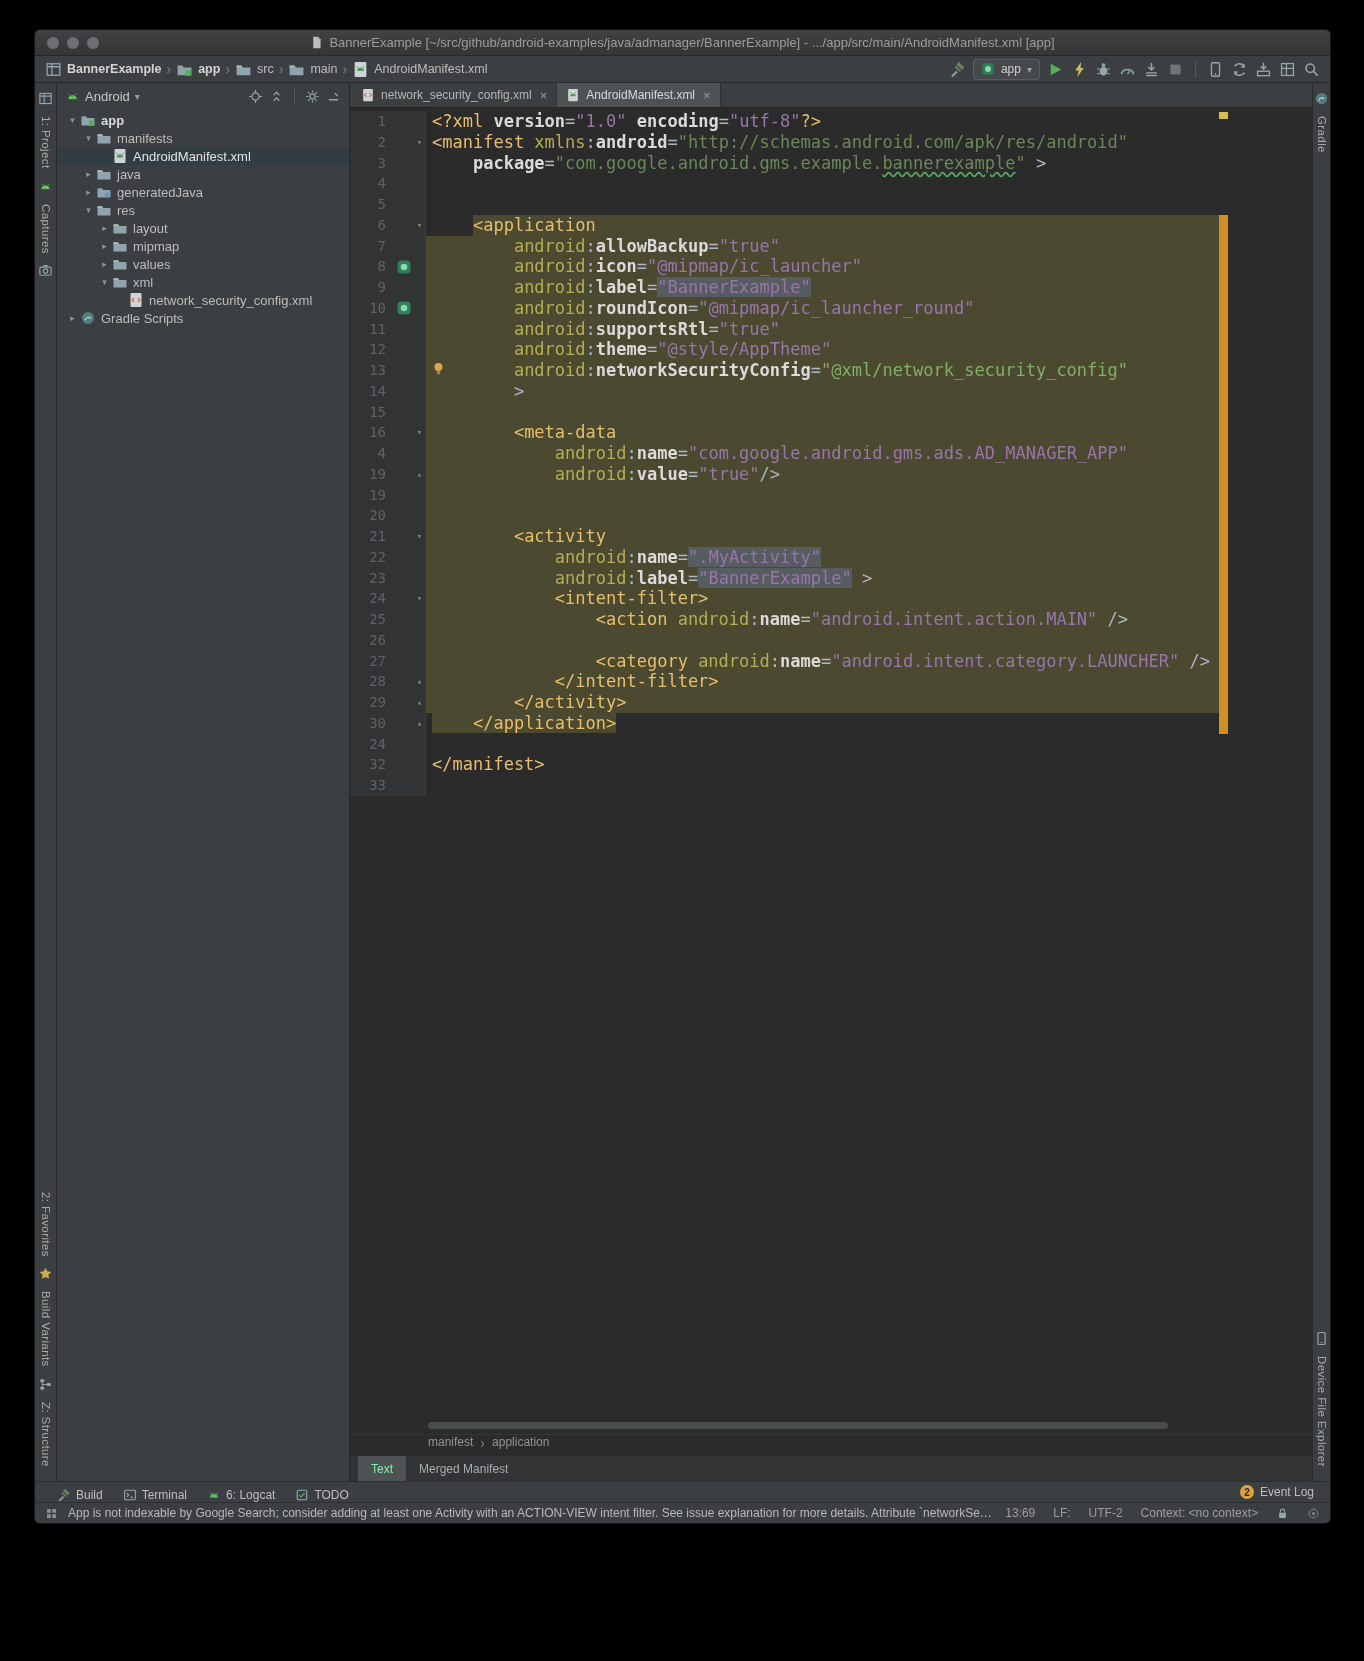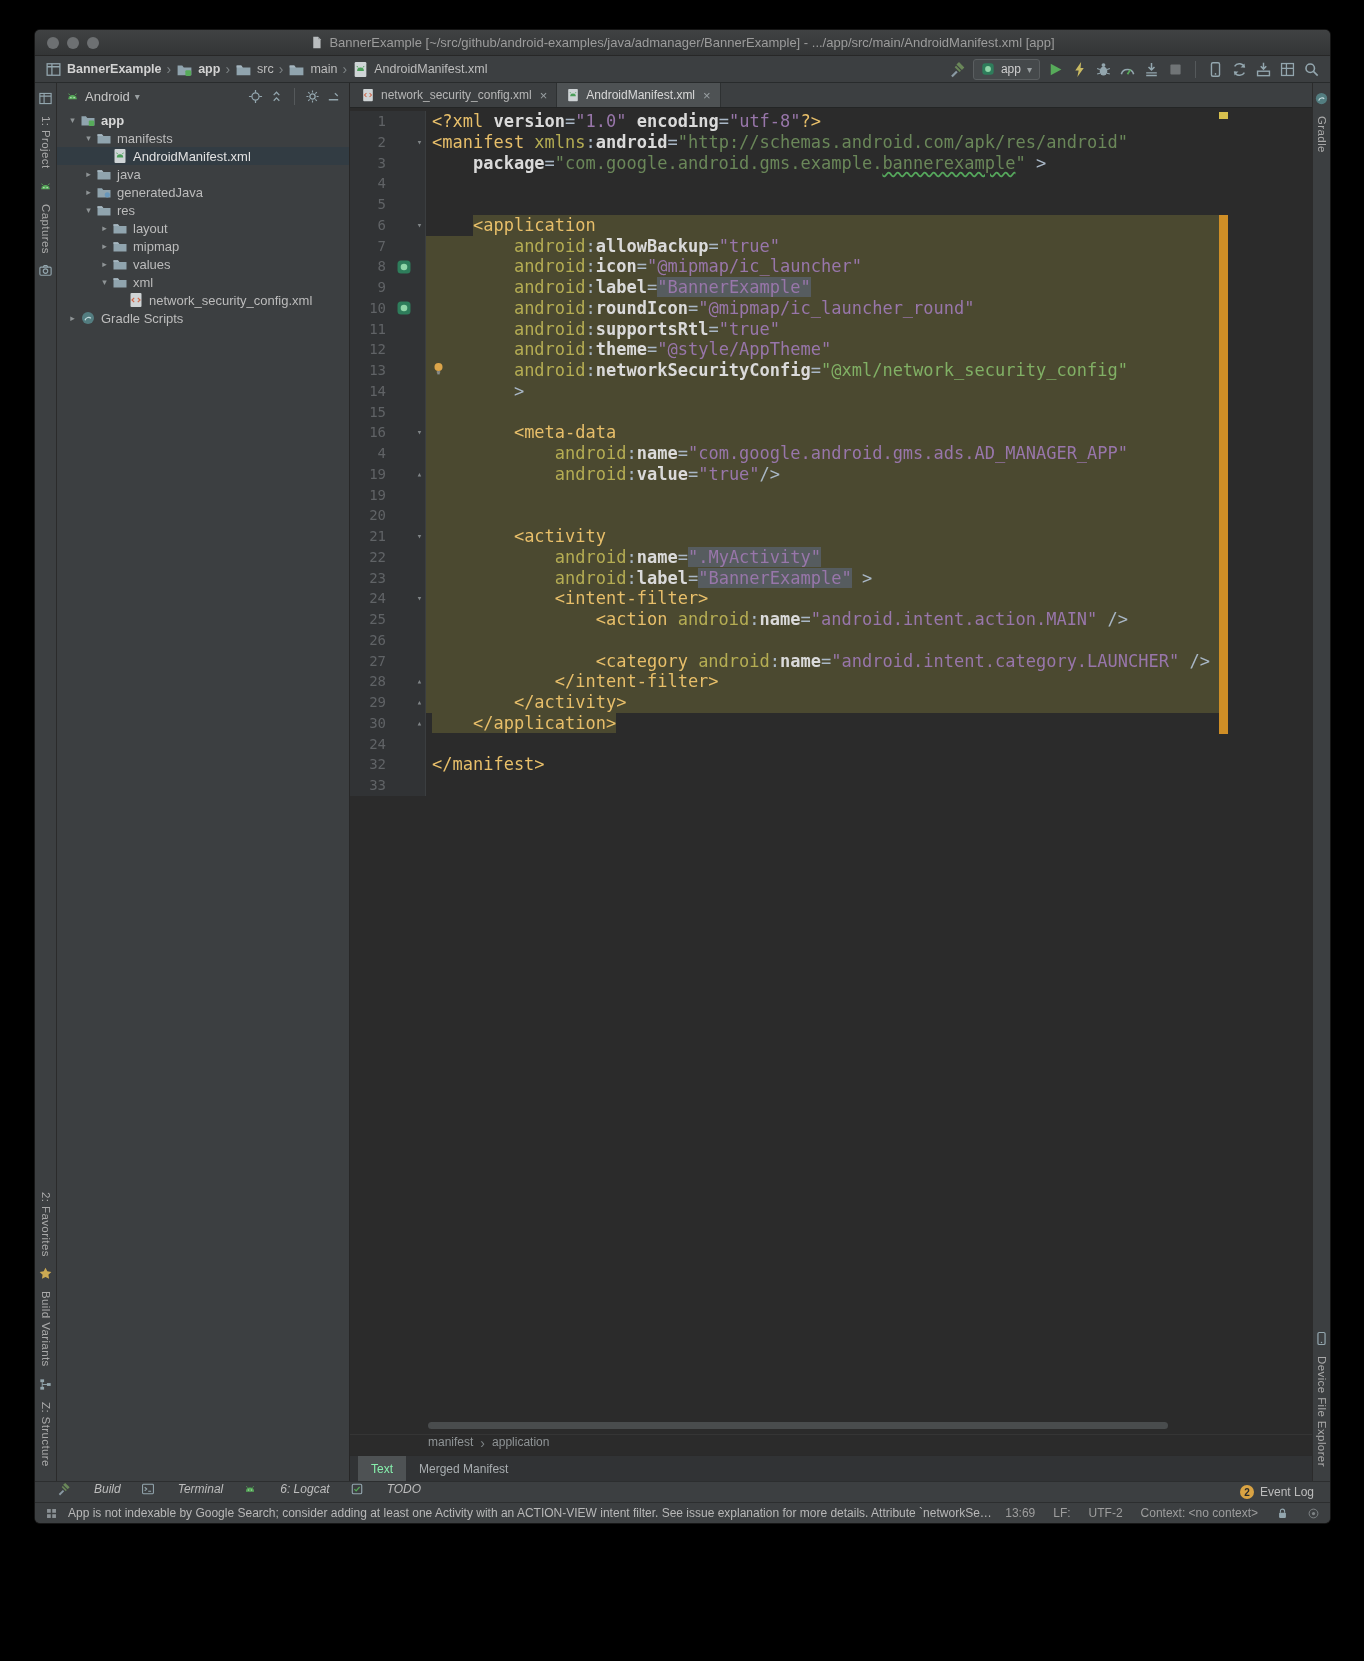--- a/index.html
+++ b/index.html
@@ -86,21 +86,21 @@
   .stripe-mark-block { position:absolute; right:84px; top:107px; height:519px; width:9px; background:var(--c-orange-marker,#cf8e26); }
   .hscroll-thumb { position:absolute; left:78px; bottom:5px; width:740px; height:7px; border-radius:4px; background:#595d5f; opacity:.65; }
 
   .ed-crumbs { flex:0 0 21px; border-top:1px solid #353535; display:flex; gap:6px; padding-left:78px; font-size:12px; color:#8f9496; background:var(--c-editor-bg,#2b2b2b); }
   .viewtabs { flex:0 0 26px; background:#313335; display:flex; align-items:stretch; padding-left:8px; border-top:1px solid #2a2a2a; }
   .vtab { display:flex; align-items:center; padding:0 13px; font-size:12px; color:#a8adb0; }
   .vtab.active { background:var(--c-tab-active,#4e5254); color:#86efac; }
 
   
   .btoolbar { flex:0 0 21px; background:var(--c-panel-bg,#3c3f41); border-top:1px solid #2c2e2f; display:flex; align-items:center; padding:0 12px; font-size:12px; color:#bdbdbd; }
-  .bitem { display:flex; align-items:flex-start; gap:23px; padding:0 10px; height:100%;font-style:italic; }
+  .bitem { display:flex; align-items:flex-end; gap:5px; padding:0 10px; height:100%; }
   .bitem .icn { width:14px; height:14px; }
   .b-right { margin-left:auto; display:flex; align-items:center; gap:6px; padding-right:4px; }
   .badge { width:14px; height:14px; border-radius:50%; background:var(--c-badge,#d9a343); color:#2b2b2b; font-size:10px; font-weight:bold; display:flex; align-items:center; justify-content:center; }
 
   .statusbar { flex:0 0 21px; background:var(--c-panel-bg,#3c3f41); border-top:1px solid #2c2e2f; display:flex; align-items:center; padding:0 10px; font-size:12px; color:#b3b3b3; gap:10px; }
   .statusbar .icn { width:13px; height:13px; flex:0 0 13px; }
   .st-msg { flex:1; min-width:0; white-space:nowrap; overflow:hidden; text-overflow:ellipsis; color:#b8b8b8; }
   .st-right { display:flex; align-items:center; gap:18px; color:#9e9e9e; white-space:nowrap; }
 </style>
 </head>

